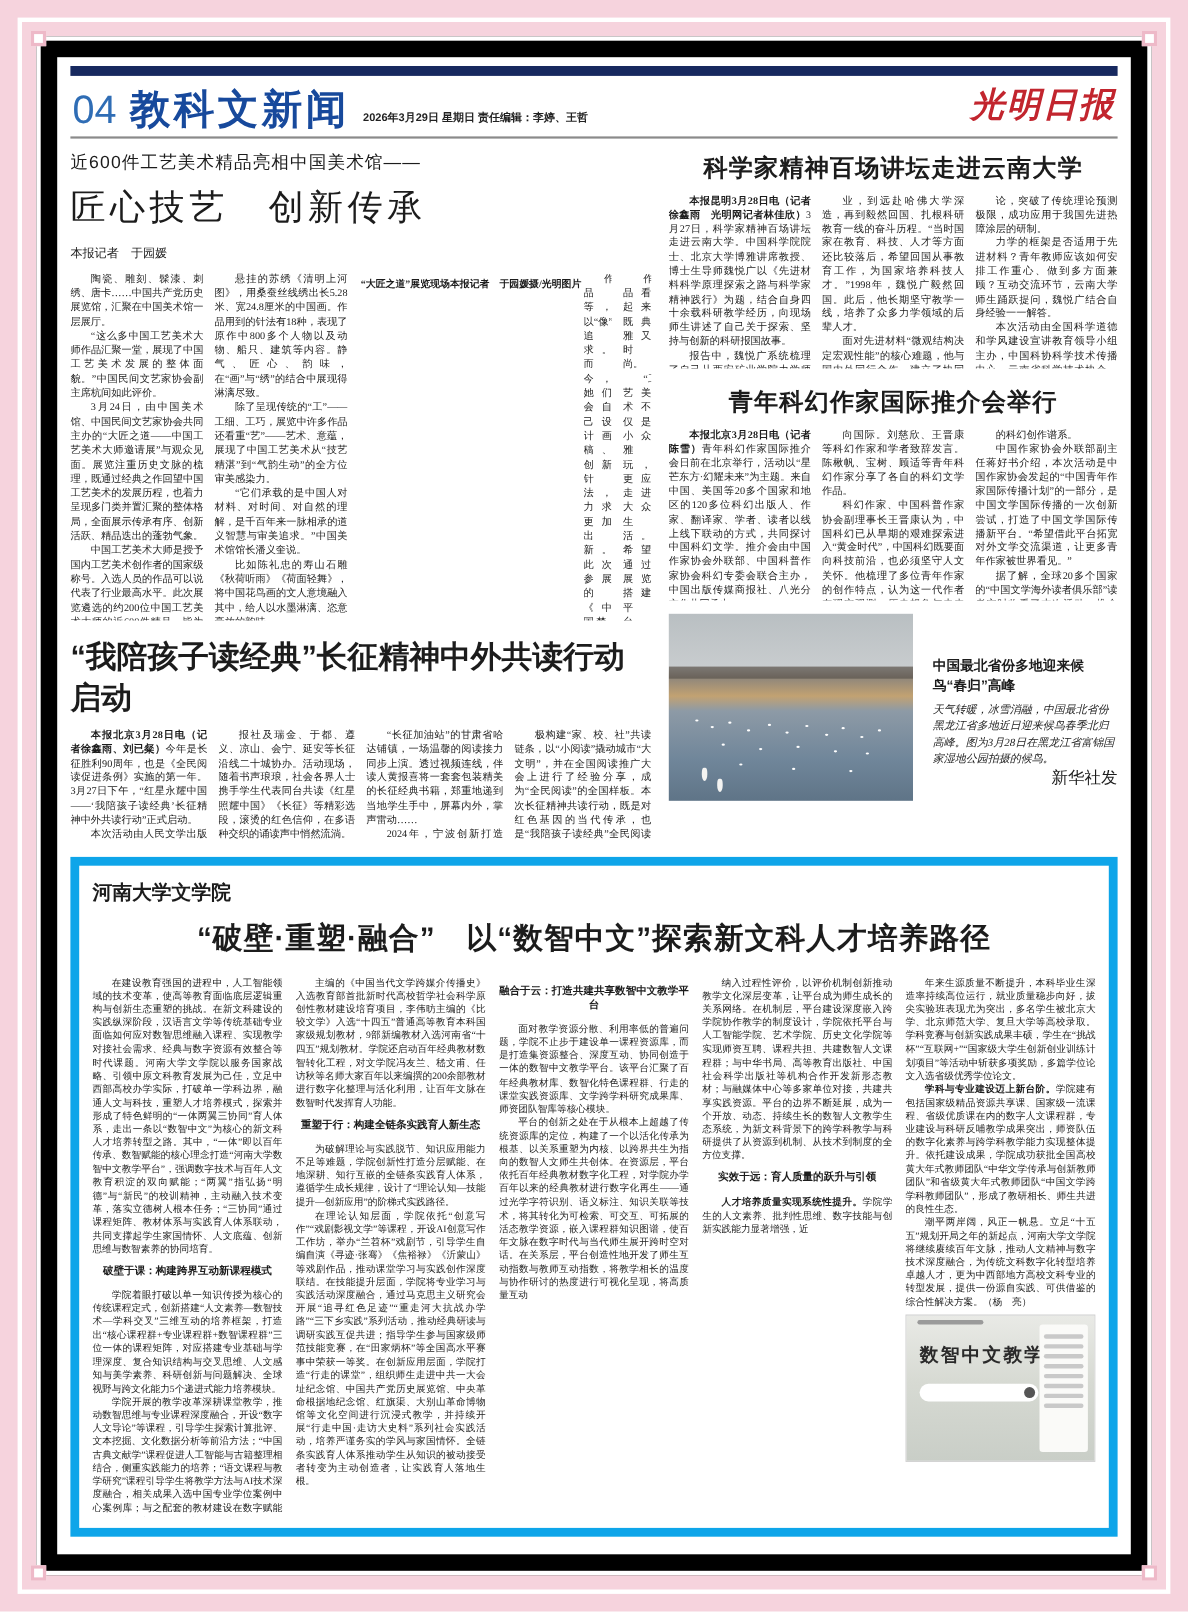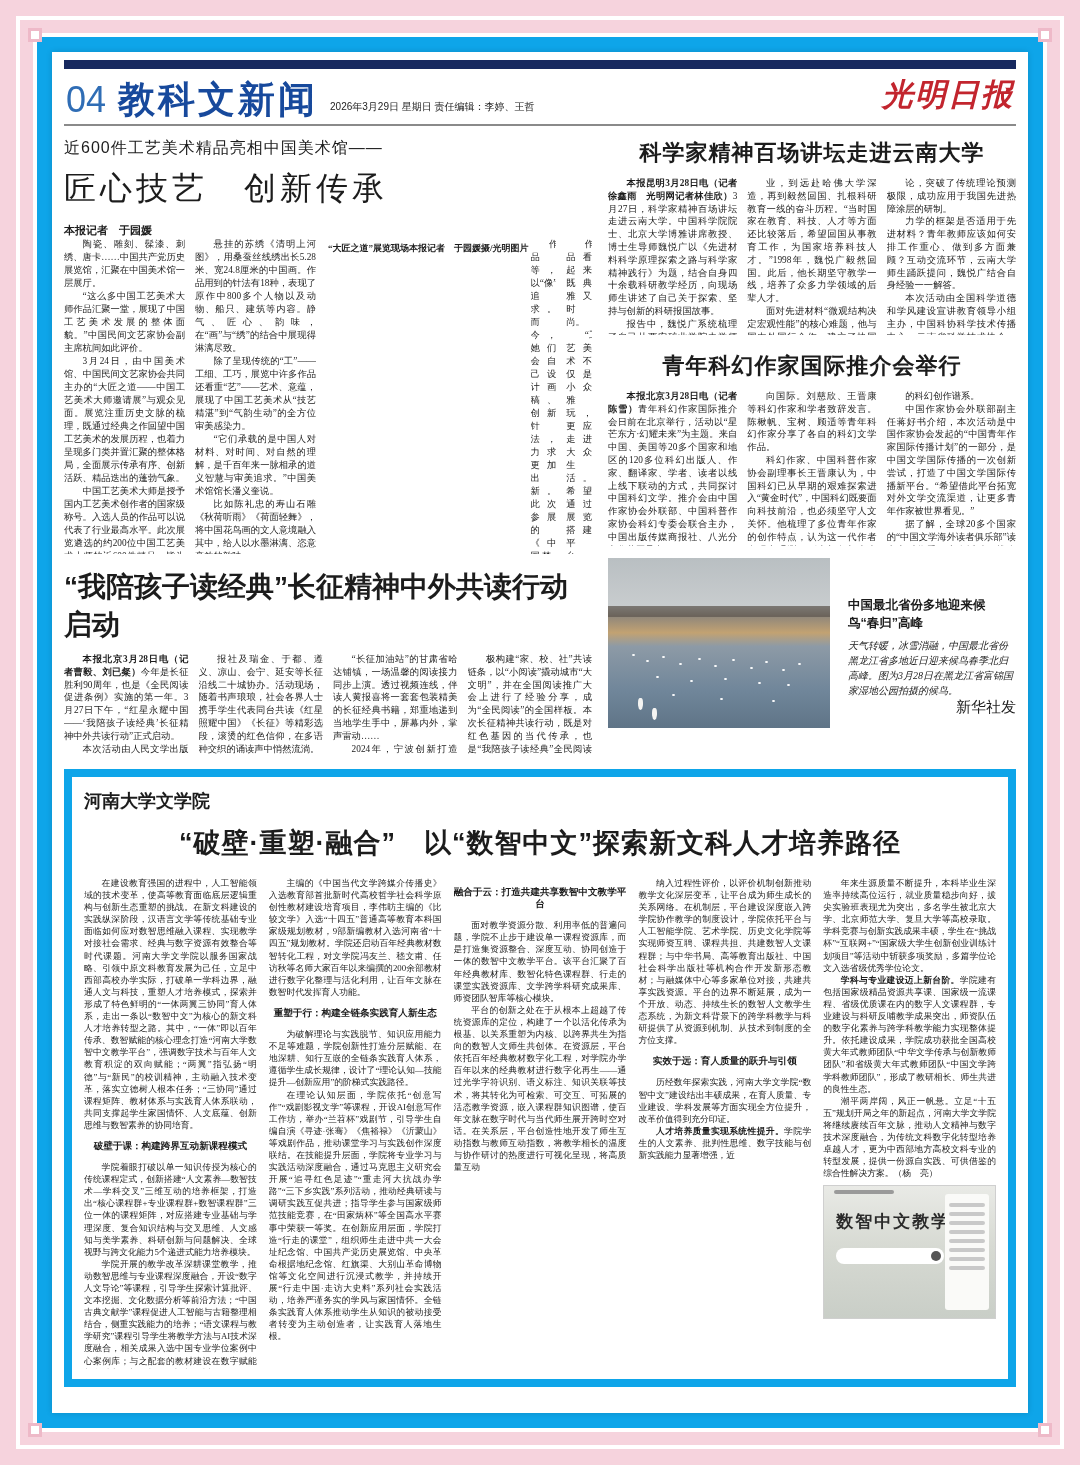--- a/index.html
+++ b/index.html
@@ -1,38 +1,38 @@
 <!DOCTYPE html>
 <html><head>
 <meta charset="utf-8">
 <style>
   * { box-sizing: border-box; margin: 0; padding: 0; }
   html,body { width:1080px; height:1465px; overflow:hidden; }
   body { background:#f6d3dd; padding:16px; font-family:"Liberation Serif","DejaVu Serif",serif; color:#1c1c1c; }
   .frame-a { border:4px solid #ffffff; padding:13px; height:100%; }
-  .frame-b { border:4px solid #ffffff; padding:15px; height:100%; position:relative; background:#0ea5e9; }
+  .frame-b { border:4px solid #ffffff; padding:15px; height:100%; position:relative; background:#000000; }
   .corner { position:absolute; width:14px; height:14px; background:#ffffff; border:3px solid #eeb9c8; }
   .corner.tl{top:-9px;left:-9px;} .corner.tr{top:-9px;right:-9px;}
   .corner.bl{bottom:-9px;left:-9px;} .corner.br{bottom:-9px;right:-9px;}
   .page { background:#ffffff; height:100%; padding:8px 12px 10px; box-shadow:0 0 6px rgba(0,0,0,.15); overflow:hidden; }
 
   .topbar { height:9px; background:#17295f; }
   .hdr { display:flex; align-items:flex-end; gap:12px; padding:5px 2px 6px; border-bottom:2px solid #8a8a8a; }
   .pageno { font-size:36px; color:#2f6db5; font-family:"Liberation Sans",sans-serif; line-height:1; }
   .section-title { font-size:37px; font-weight:900; color:#17499c; letter-spacing:3px; line-height:1; font-family:"Liberation Sans",sans-serif; }
-  .dateline { font-size:10px; font-weight:normal; color:#222; padding-bottom:4px; font-family:"Liberation Sans",sans-serif; }
+  .dateline { font-size:10px; font-weight:bold; color:#222; padding-bottom:4px; font-family:"Liberation Sans",sans-serif; }
   .masthead { margin-left:auto; color:#c2252e; font-size:31px; font-weight:bold; font-style:italic; letter-spacing:2px; padding-bottom:2px; }
 
   .top-grid { display:flex; gap:16px; margin-top:10px; }
   .left-col { width:528px; flex:none; }
   .right-col { flex:1; min-width:0; }
 
   .kicker { font-size:16px; letter-spacing:1px; margin:2px 0 8px; font-family:"Liberation Sans",sans-serif; }
   .headline1 { font-size:32px; font-weight:400; letter-spacing:4px; margin-bottom:12px; font-family:"Liberation Sans",sans-serif; }
-  .byline { font-size:11px; font-weight:bold; }
+  .byline { font-size:11px; font-weight:normal; margin-bottom:10px; }
 
   .jtxt { text-align:justify; }
   .main-body { display:flex; gap:10px; height:316px; font-size:9.3px; line-height:13px; }
   .col-121 { width:121px; flex:none; overflow:hidden; }
   .main-right { flex:1; min-width:0; display:flex; flex-direction:row; }
   .photo-museum { height:182px; position:relative; overflow:hidden; background:linear-gradient(180deg,#a8271d 0%,#b5342a 55%,#7d1a12 68%,#cfc6ba 70%,#b9b0a4 100%); }
   .case { position:absolute; background:#241f1d; border-top:2px solid #4a4542; }
   .case .glass { position:absolute; top:4px; left:10%; width:80%; height:40%; background:rgba(255,235,220,.25); }
   .person { position:absolute; width:16px; height:40px; background:#14110f; border-radius:4px 4px 0 0; }
   .person::before { content:""; position:absolute; top:-8px; left:4px; width:8px; height:8px; border-radius:50%; background:#14110f; }
@@ -155,21 +155,21 @@
                     </div>
                 </div>
               </div>
             </div>
           </div>
 
           <div>
             <div class="headline2">“我陪孩子读经典”长征精神中外共读行动启动</div>
             <div class="body4">
               <div class="jtxt">
-                  <p class="para"><b>本报北京3月28日电（记者曹毅、刘已粲）</b>今年是长征胜利90周年，也是《全民阅读促进条例》实施的第一年。3月27日下午，“红星永耀中国——‘我陪孩子读经典’长征精神中外共读行动”正式启动。</p>
+                  <p class="para"><b>本报北京3月28日电（记者徐鑫雨、刘已粲）</b>今年是长征胜利90周年，也是《全民阅读促进条例》实施的第一年。3月27日下午，“红星永耀中国——‘我陪孩子读经典’长征精神中外共读行动”正式启动。</p>
                   <p class="para">本次活动由人民文学出版社、中共宁波市委宣传部主办，人民画</p>
                 </div>
               <div class="jtxt">
                   <p class="para">报社及瑞金、于都、遵义、凉山、会宁、延安等长征沿线二十城协办。活动现场，随着书声琅琅，社会各界人士携手学生代表同台共读《红星照耀中国》《长征》等精彩选段，滚烫的红色信仰，在多语种交织的诵读声中悄然流淌。</p>
                 </div>
               <div class="jtxt">
                   <p class="para">“长征加油站”的甘肃省哈达铺镇，一场温馨的阅读接力同步上演。透过视频连线，伴读人黄报喜将一套套包装精美的长征经典书籍，郑重地递到当地学生手中，屏幕内外，掌声雷动……</p>
                   <p class="para">2024年，宁波创新打造了“我陪孩子读经典”全民阅读品牌，积</p>
                 </div>
               <div class="jtxt">
@@ -252,21 +252,20 @@
               <p class="para">在理论认知层面，学院依托“创意写作”“戏剧影视文学”等课程，开设AI创意写作工作坊，举办“兰苕杯”戏剧节，引导学生自编自演《寻迹·张骞》《焦裕禄》《沂蒙山》等戏剧作品，推动课堂学习与实践创作深度联结。在技能提升层面，学院将专业学习与实践活动深度融合，通过马克思主义研究会开展“追寻红色足迹”“重走河大抗战办学路”“三下乡实践”系列活动，推动经典研读与调研实践互促共进；指导学生参与国家级师范技能竞赛，在“田家炳杯”等全国高水平赛事中荣获一等奖。在创新应用层面，学院打造“行走的课堂”，组织师生走进中共一大会址纪念馆、中国共产党历史展览馆、中央革命根据地纪念馆、红旗渠、大别山革命博物馆等文化空间进行沉浸式教学，并持续开展“行走中国·走访大史料”系列社会实践活动，培养严谨务实的学风与家国情怀。全链条实践育人体系推动学生从知识的被动接受者转变为主动创造者，让实践育人落地生根。</p>
             </div>
           <div class="f-col">
               <div class="subhead">融合于云：打造共建共享数智中文教学平台</div>
               <p class="para">面对教学资源分散、利用率低的普遍问题，学院不止步于建设单一课程资源库，而是打造集资源整合、深度互动、协同创造于一体的数智中文教学平台。该平台汇聚了百年经典教材库、数智化特色课程群、行走的课堂实践资源库、文学跨学科研究成果库、师资团队智库等核心模块。</p>
               <p class="para">平台的创新之处在于从根本上超越了传统资源库的定位，构建了一个以活化传承为根基、以关系重塑为内核、以跨界共生为指向的数智人文师生共创体。在资源层，平台依托百年经典教材数字化工程，对学院办学百年以来的经典教材进行数字化再生——通过光学字符识别、语义标注、知识关联等技术，将其转化为可检索、可交互、可拓展的活态教学资源，嵌入课程群知识图谱，使百年文脉在数字时代与当代师生展开跨时空对话。在关系层，平台创造性地开发了师生互动指数与教师互动指数，将教学相长的温度与协作研讨的热度进行可视化呈现，将高质量互动</p>
             </div>
           <div class="f-col">
               <p class="para">纳入过程性评价，以评价机制创新推动教学文化深层变革，让平台成为师生成长的关系网络。在机制层，平台建设深度嵌入跨学院协作教学的制度设计，学院依托平台与人工智能学院、艺术学院、历史文化学院等实现师资互聘、课程共担、共建数智人文课程群；与中华书局、高等教育出版社、中国社会科学出版社等机构合作开发新形态教材；与融媒体中心等多家单位对接，共建共享实践资源。平台的边界不断延展，成为一个开放、动态、持续生长的数智人文教学生态系统，为新文科背景下的跨学科教学与科研提供了从资源到机制、从技术到制度的全方位支撑。</p>
               <div class="subhead">实效于远：育人质量的跃升与引领</div>
-              <p class="para">历经数年探索实践，河南大学文学院“数智中文”建设结出丰硕成果，在育人质量、专业建设、学科发展等方面实现全方位提升，改革价值得到充分印证。</p>
               <p class="para"><b>人才培养质量实现系统性提升。</b>学院学生的人文素养、批判性思维、数字技能与创新实践能力显著增强，近</p>
             </div>
           <div class="f-col">
             <div>
                 <p class="para">年来生源质量不断提升，本科毕业生深造率持续高位运行，就业质量稳步向好，拔尖实验班表现尤为突出，多名学生被北京大学、北京师范大学、复旦大学等高校录取。学科竞赛与创新实践成果丰硕，学生在“挑战杯”“互联网+”“国家级大学生创新创业训练计划项目”等活动中斩获多项奖励，多篇学位论文入选省级优秀学位论文。</p>
                 <p class="para"><b>学科与专业建设迈上新台阶。</b>学院建有包括国家级精品资源共享课、国家级一流课程、省级优质课在内的数字人文课程群，专业建设与科研反哺教学成果突出，师资队伍的数字化素养与跨学科教学能力实现整体提升。依托建设成果，学院成功获批全国高校黄大年式教师团队“中华文学传承与创新教师团队”和省级黄大年式教师团队“中国文学跨学科教师团队”，形成了教研相长、师生共进的良性生态。</p>
                 <p class="para">潮平两岸阔，风正一帆悬。立足“十五五”规划开局之年的新起点，河南大学文学院将继续赓续百年文脉，推动人文精神与数字技术深度融合，为传统文科数字化转型培养卓越人才，更为中西部地方高校文科专业的转型发展，提供一份源自实践、可供借鉴的综合性解决方案。（杨　亮）</p>
               </div>
             <div class="platform">
               <div class="platform-top"></div>

